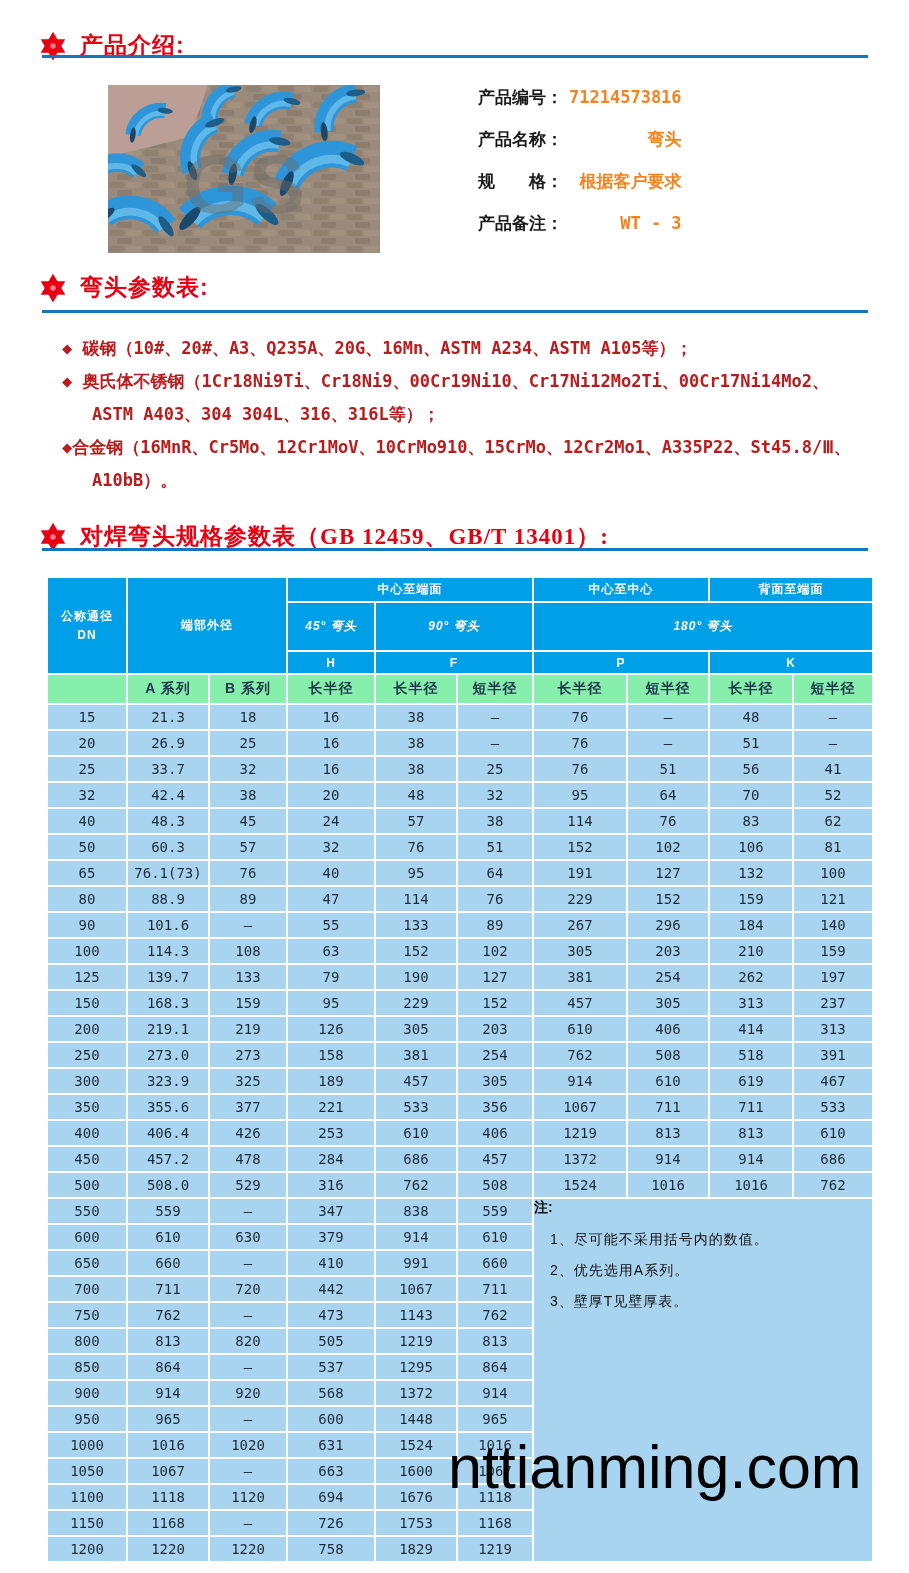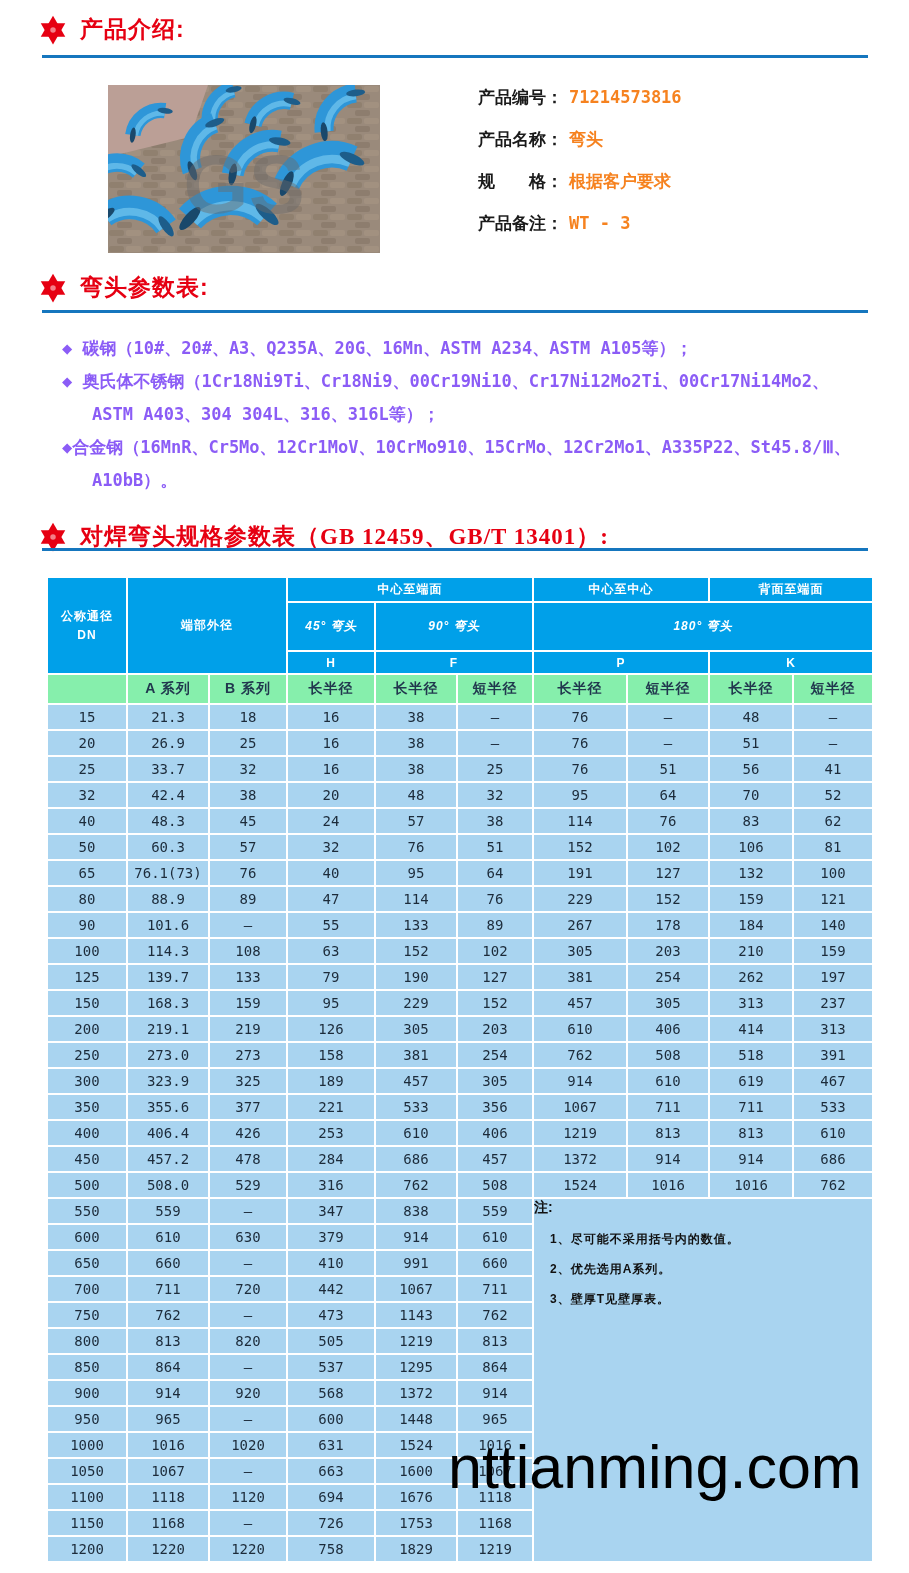--- a/index.html
+++ b/index.html
@@ -8,54 +8,54 @@
 
   
   .sec-header{position:absolute;left:38px;display:flex;align-items:center;gap:12px;}
   .sec-title{color:#e60012;font-weight:bold;font-size:23px;letter-spacing:1px;}
   .star{width:30px;height:30px;flex:0 0 auto;}
   .divider{position:absolute;left:42px;width:826px;height:3px;background:#1576be;}
 
   
   .photo{position:absolute;left:108px;top:85px;width:272px;height:168px;overflow:hidden;}
   .fields{position:absolute;left:478px;top:86px;display:flex;flex-direction:column;gap:20px;}
-  .field{display:flex;align-items:baseline;height:22px;font-size:17px;font-weight:bold;}
+  .field{display:flex;align-items:baseline;height:22px;font-size:17px;font-weight:bold;justify-content:space-between;}
   .field .lbl{color:#1a1a1a;white-space:pre;}
   .field .val{color:#f6821f;margin-left:6px;font-family:"DejaVu Sans Mono",monospace;}
 
   
-  .bullets{position:absolute;left:62px;top:332px;width:800px;color:#8b5cf6;
+  .bullets{position:absolute;left:62px;top:332px;width:800px;color:#b91c1c;
            font-size:17px;font-weight:bold;line-height:33px;}
   .bullet{padding-left:30px;text-indent:-30px;font-family:"DejaVu Sans Mono",monospace;}
 
   
   table.spec{position:absolute;left:46px;top:576px;width:826px;border-collapse:collapse;
              table-layout:fixed;text-align:center;}
   table.spec th,table.spec td{border:2px solid #ffffff;padding:0;overflow:hidden;}
   tr.hblue th{background:#00a0e9;color:#ffffff;font-size:12px;font-weight:bold;letter-spacing:1px;}
   tr.subhead td{background:#86efac;color:#21384e;font-size:14px;font-weight:bold;height:28px;letter-spacing:1px;}
   tbody tr{height:26px;}
   tbody td{background:#a9d4f0;color:#1c2b3a;font-size:14px;
            font-family:"DejaVu Sans Mono",monospace;}
   td.notes-cell{background:#a9d4f0;text-align:left;vertical-align:top;
                 padding:92px 6px 0 48px;color:#111;
                 font-family:"Liberation Sans",sans-serif;}
   .notes-title{font-size:14px;font-weight:bold;margin-bottom:14px;}
-  .note-item{font-size:12px;font-weight:bold;padding-left:16px;margin-bottom:13px;letter-spacing:1px;}
+  .note-item{font-size:14px;font-weight:normal;padding-left:16px;margin-bottom:13px;letter-spacing:1px;}
 
   
   .watermark{position:absolute;left:448px;top:1432px;font-size:61px;color:#000;
              font-family:"Liberation Sans",sans-serif;letter-spacing:0;z-index:5;}
 </style>
 </head>
 <body>
 
 <div class="page">
 
-  <div class="sec-header" style="top:14px;">
+  <div class="sec-header" style="top:30px;">
     <svg class="star" viewBox="0 0 24 24">
       <polygon points="12,0.5 21.8,17.4 2.2,17.4" fill="#e60012"></polygon>
       <polygon points="12,23.5 2.2,6.6 21.8,6.6" fill="#e60012"></polygon>
       <circle cx="12" cy="12" r="2.2" fill="#ffffff" opacity="0.5"></circle>
     </svg>
     <span class="sec-title">产品介绍:</span>
   </div>
   <div class="divider" style="top:55px;"></div>
 
   <div class="photo">
@@ -300,21 +300,21 @@
           <td>121</td>
         </tr>
         <tr>
           <td>90</td>
           <td>101.6</td>
           <td>—</td>
           <td>55</td>
           <td>133</td>
           <td>89</td>
           <td>267</td>
-          <td>178</td>
+          <td>296</td>
           <td>184</td>
           <td>140</td>
         </tr>
         <tr>
           <td>100</td>
           <td>114.3</td>
           <td>108</td>
           <td>63</td>
           <td>152</td>
           <td>102</td>

